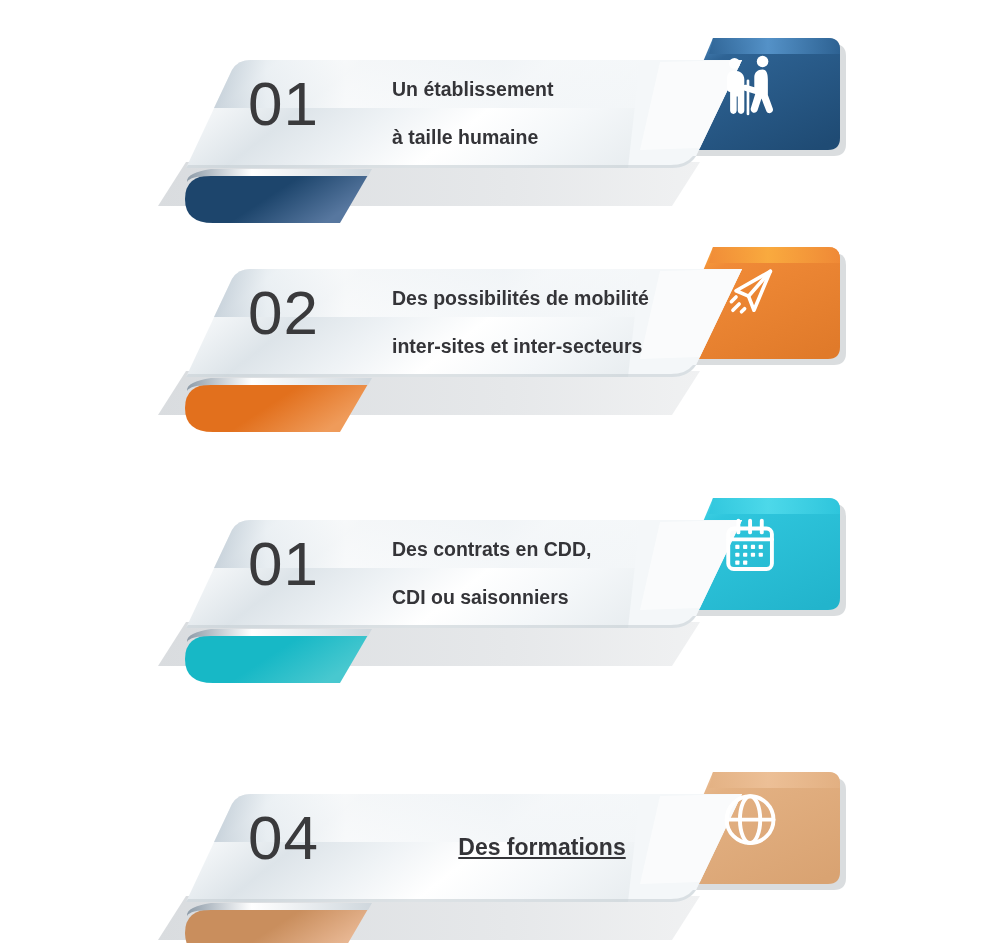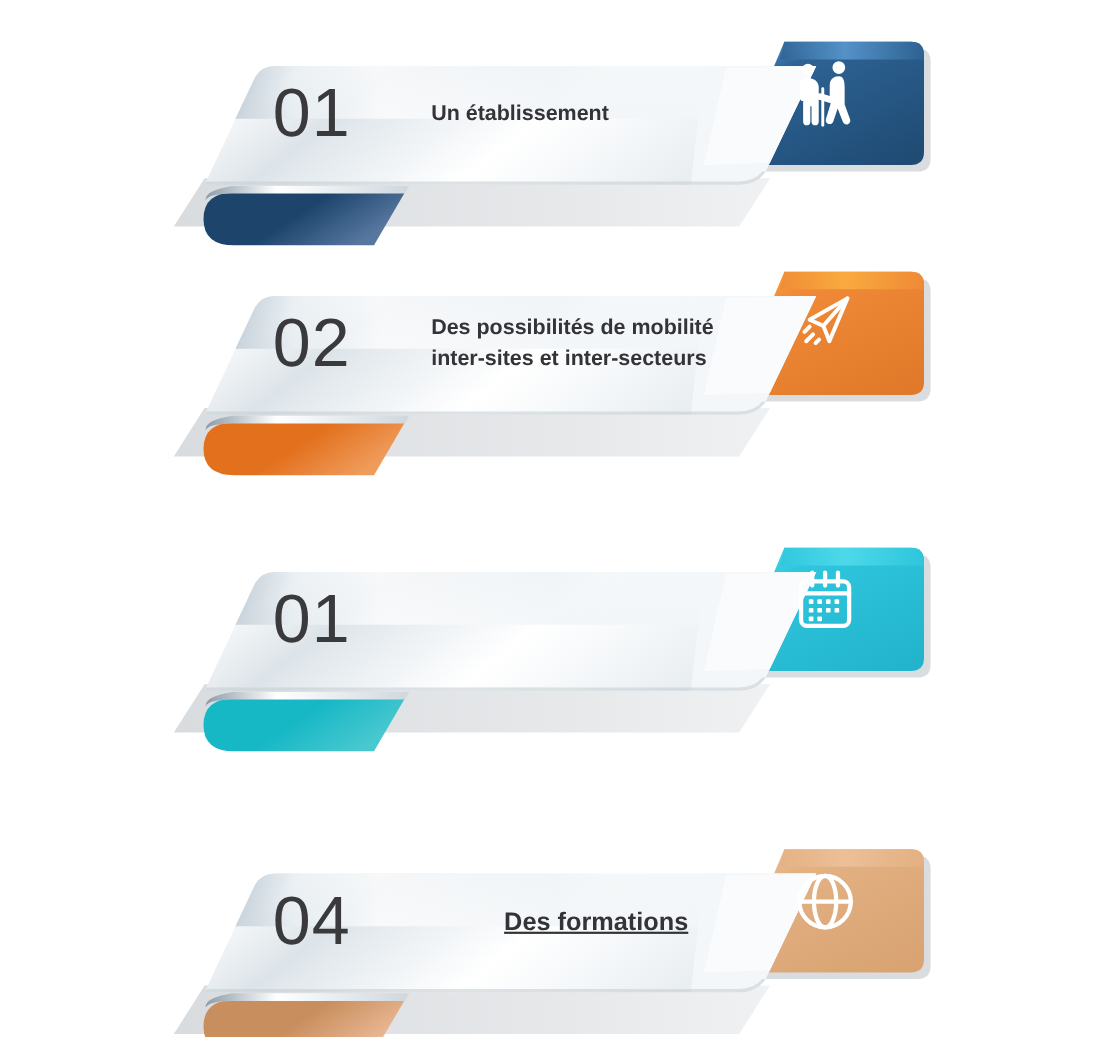--- a/index.html
+++ b/index.html
@@ -67,20 +67,21 @@
     flex-direction: column;
     justify-content: center;
     font-family: "Liberation Sans", sans-serif;
     font-size: 19.5px;
     font-weight: bold;
     color: #343438;
     line-height: 1.42;
   }
   .banner-text .line {
     white-space: nowrap;
+    margin-top: 20px;
   }
 
   .banner-text.three-line {
     font-size: 23px;
     line-height: 1.45;
     text-decoration: underline;
   }
 
   .icon-layer {
     position: absolute;
@@ -187,20 +188,21 @@
         <circle cx="52" cy="7" r="7.4"></circle>
         <path d="M52 17.2 C45.4 17.2 41.4 21.2 41.4 27.6 L41.4 40 L31 37 C28.8 36.4 26.8 37.6 26.3 39.7 C25.8 41.8 27 43.8 29.1 44.4 L42.6 48.6 L37 66.8 C36.2 69.3 37.5 71.8 39.9 72.6 C42.3 73.4 44.8 72.1 45.6 69.7 L50.6 54.6 L56.8 70.4 C57.8 72.8 60.4 73.9 62.7 72.9 C65 71.9 66 69.3 65 67 L58.8 50 L58.8 30.6 C58.8 22.6 57.4 17.2 52 17.2 Z"></path>
       </g>
     </g>
   </svg>
 
   <div class="banner-number">01</div>
 
   <div class="banner-text">
     <span class="line">Un établissement</span>
+        <span class="line">à taille humaine</span>
   </div>
     </div>
     <div class="banner" style="top: 239px;">
   <svg class="banner-svg" viewBox="0 0 1000 200" xmlns="http://www.w3.org/2000/svg">
     <defs>
       <linearGradient id="silver-b1" x1="0" y1="0" x2="1" y2="0.25">
         <stop offset="0%" stop-color="#9fb0bd"></stop>
         <stop offset="7%" stop-color="#d6dee4"></stop>
         <stop offset="16%" stop-color="#f2f5f7"></stop>
         <stop offset="30%" stop-color="#dde4e9"></stop>
@@ -394,20 +396,24 @@
         <rect x="37" y="47" width="5.4" height="5.4" rx="1"></rect>
         <rect x="47" y="47" width="5.4" height="5.4" rx="1"></rect>
         <rect x="17" y="57" width="5.4" height="5.4" rx="1"></rect>
         <rect x="27" y="57" width="5.4" height="5.4" rx="1"></rect>
       </g>
     </g>
   </svg>
 
   <div class="banner-number">01</div>
 
+  <div class="banner-text">
+    <span class="line">Des contrats en CDD,</span>
+        <span class="line">CDI ou saisonniers</span>
+  </div>
     </div>
     <div class="banner" style="top: 764px; text-align: center;">
   <svg class="banner-svg" viewBox="0 0 1000 200" xmlns="http://www.w3.org/2000/svg">
     <defs>
       <linearGradient id="silver-b3" x1="0" y1="0" x2="1" y2="0.25">
         <stop offset="0%" stop-color="#9fb0bd"></stop>
         <stop offset="7%" stop-color="#d6dee4"></stop>
         <stop offset="16%" stop-color="#f2f5f7"></stop>
         <stop offset="30%" stop-color="#dde4e9"></stop>
         <stop offset="46%" stop-color="#eef2f5"></stop>

